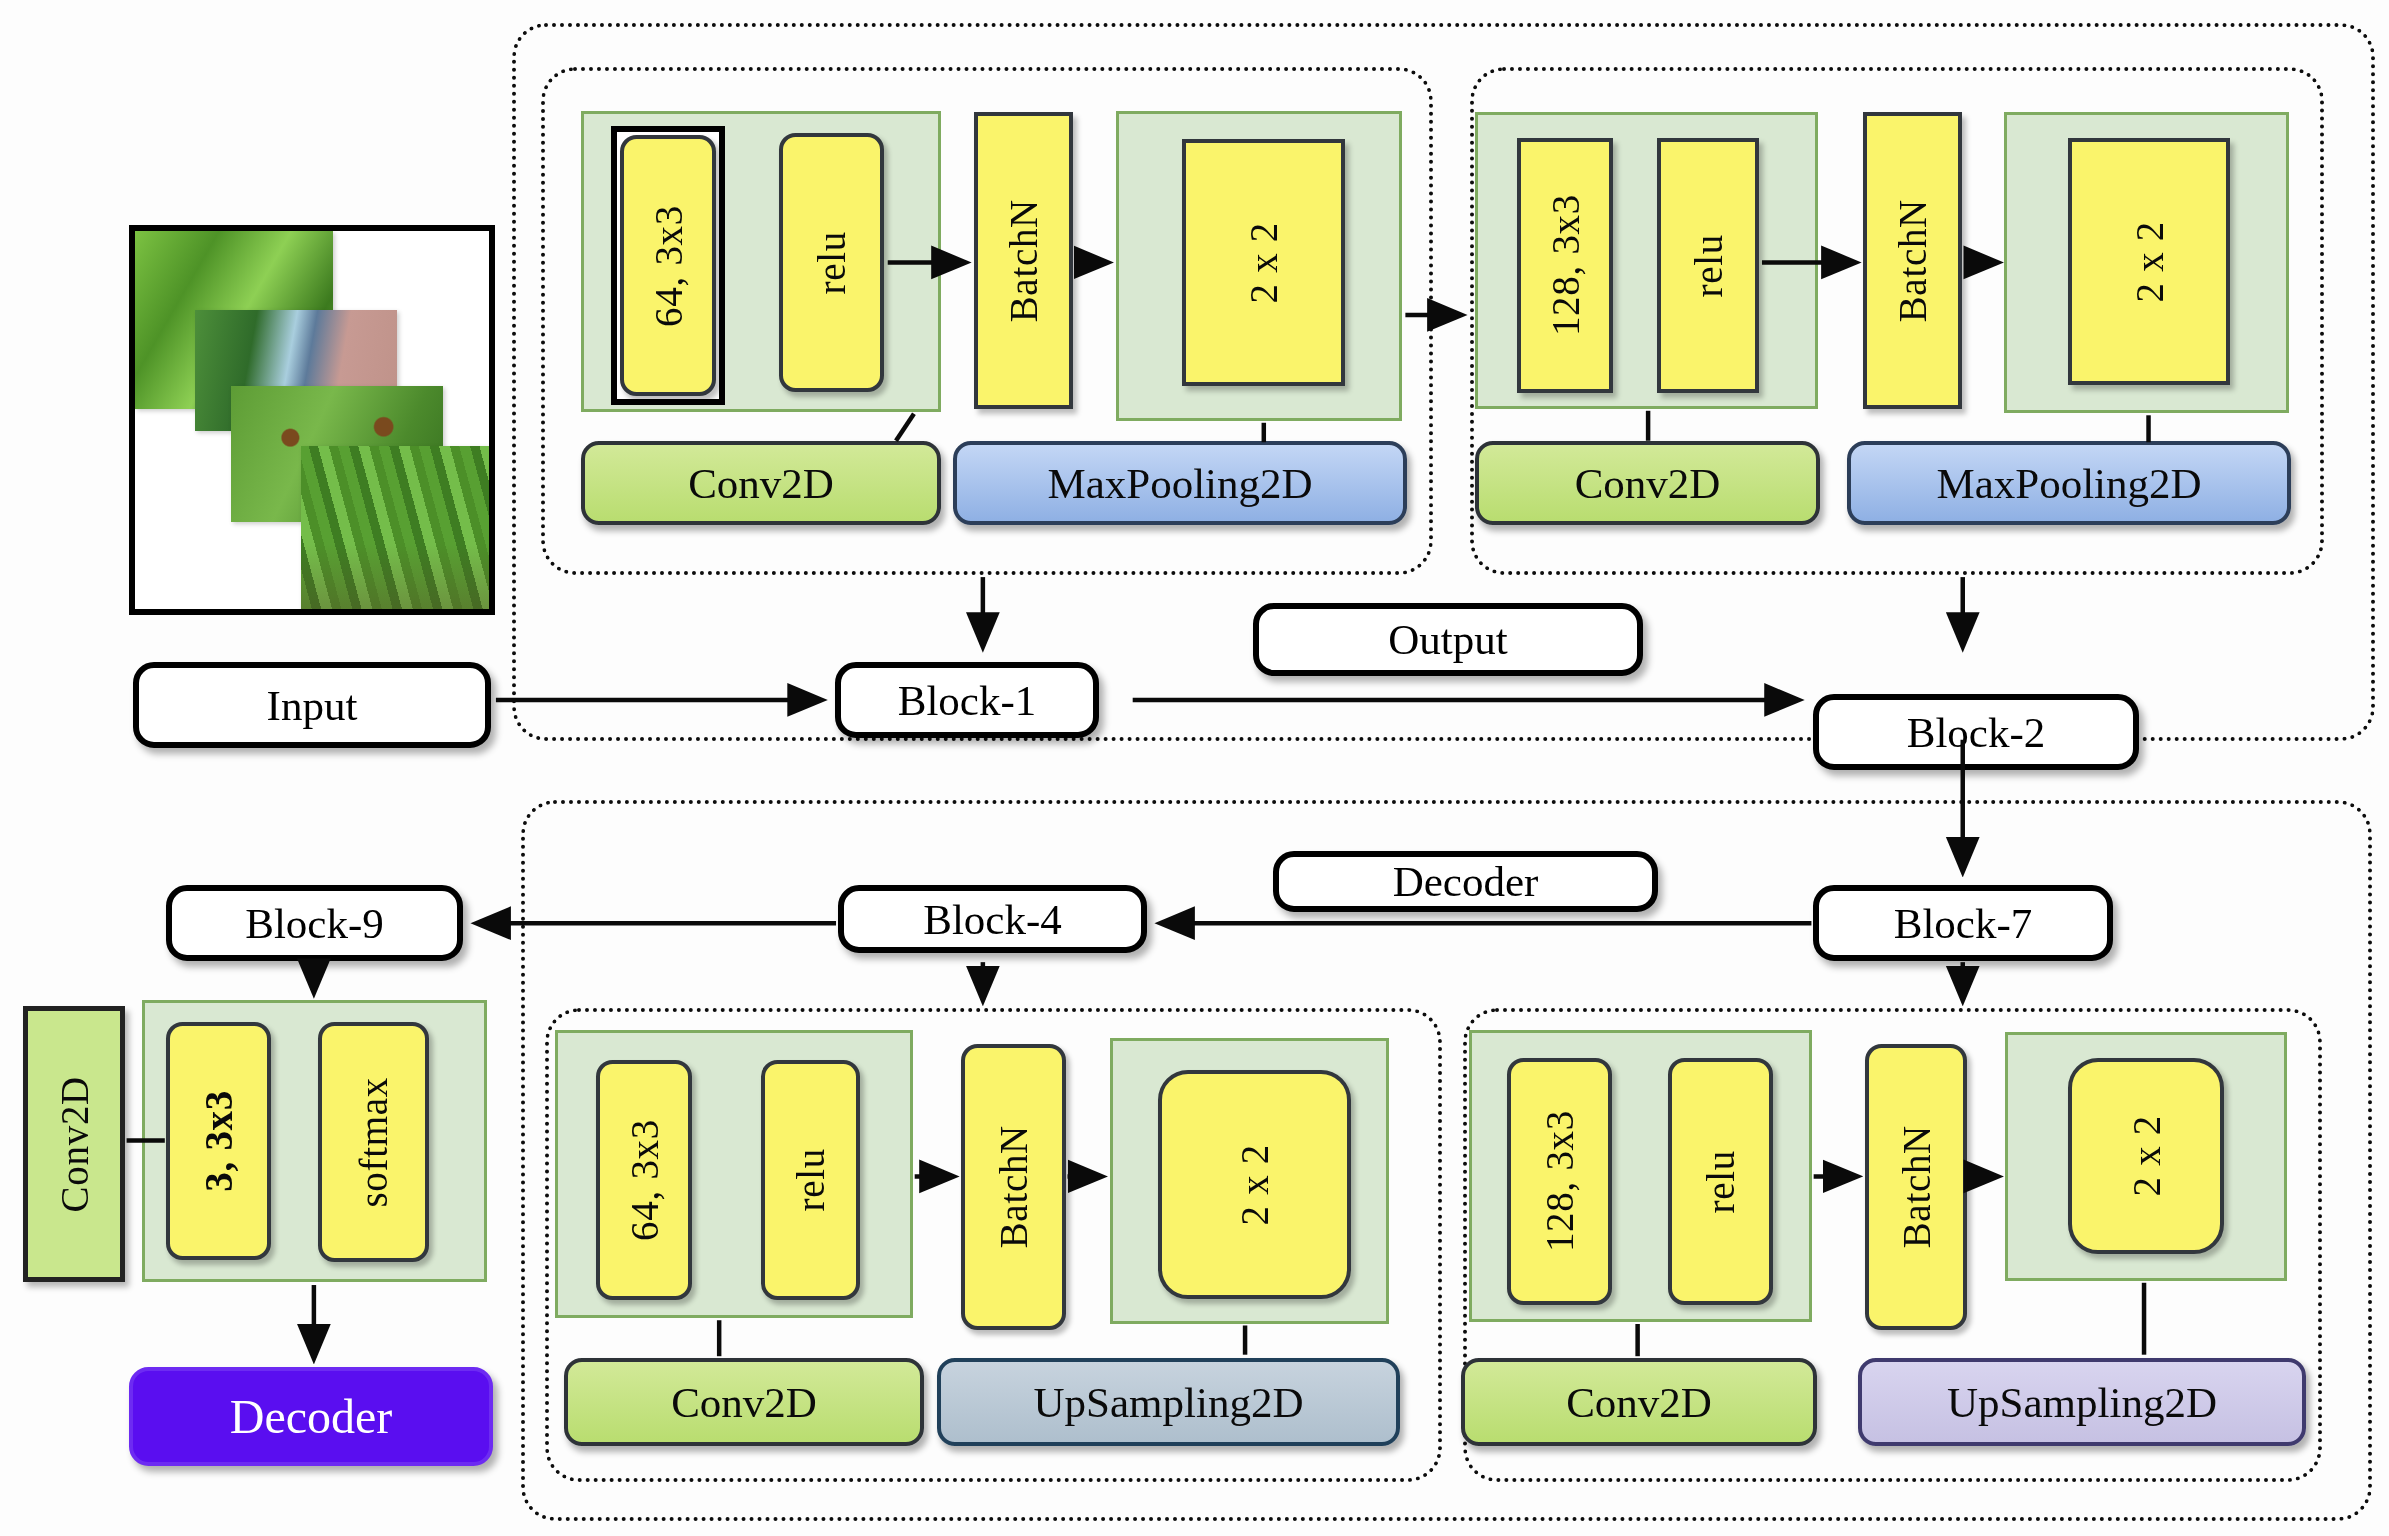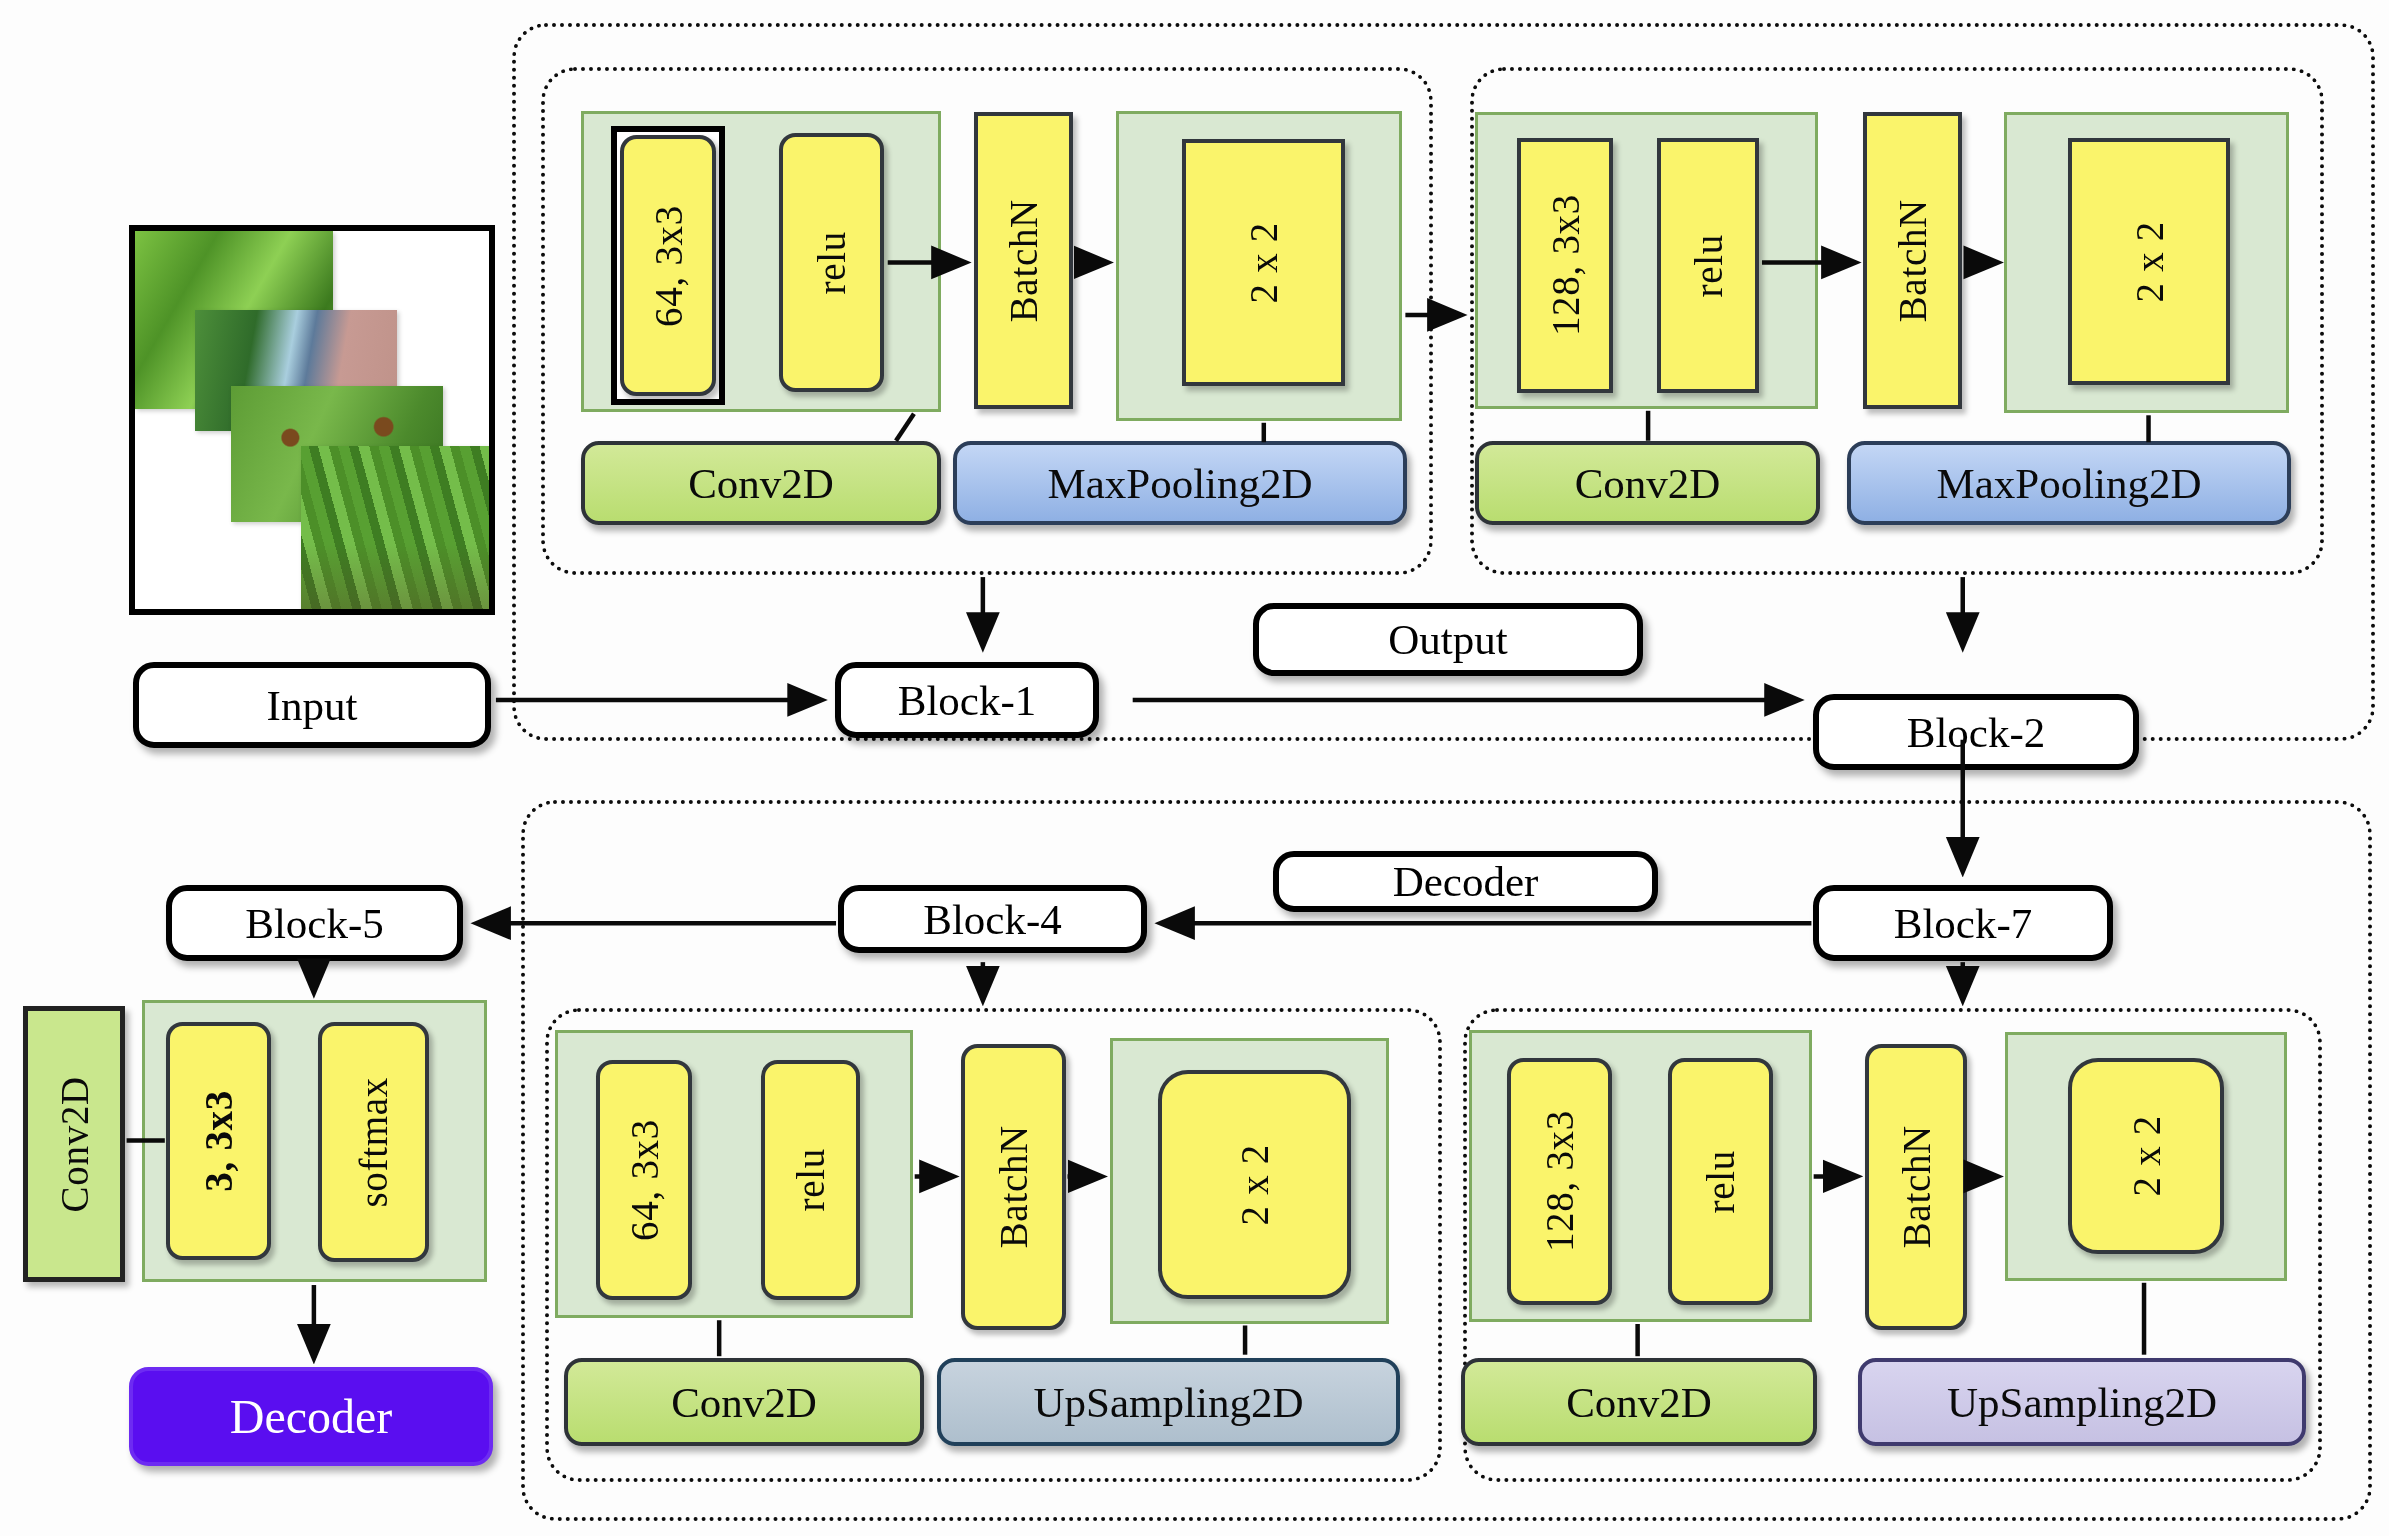--- a/index.html
+++ b/index.html
@@ -145,21 +145,21 @@
   <div class="wbox" style="left:1273px; top:851px; width:385px; height:61px;">
     <span>Decoder</span>
   </div>
   <div class="wbox" style="left:1813px; top:885px; width:300px; height:76px;">
     <span>Block-7</span>
   </div>
   <div class="wbox" style="left:838px; top:885px; width:309px; height:68px;">
     <span>Block-4</span>
   </div>
   <div class="wbox" style="left:166px; top:885px; width:297px; height:76px;">
-    <span>Block-5</span>
+    <span>Block-9</span>
   </div>
 
   <div class="gc" style="left:555px; top:1030px; width:358px; height:288px;"></div>
   <div class="ybox round" style="left:596px; top:1060px; width:96px; height:240px;">
     <span class="vtext">64, 3x3</span>
   </div>
   <div class="ybox round" style="left:761px; top:1060px; width:99px; height:240px;">
     <span class="vtext">relu</span>
   </div>
   <div class="ybox round" style="left:961px; top:1044px; width:105px; height:286px;">

